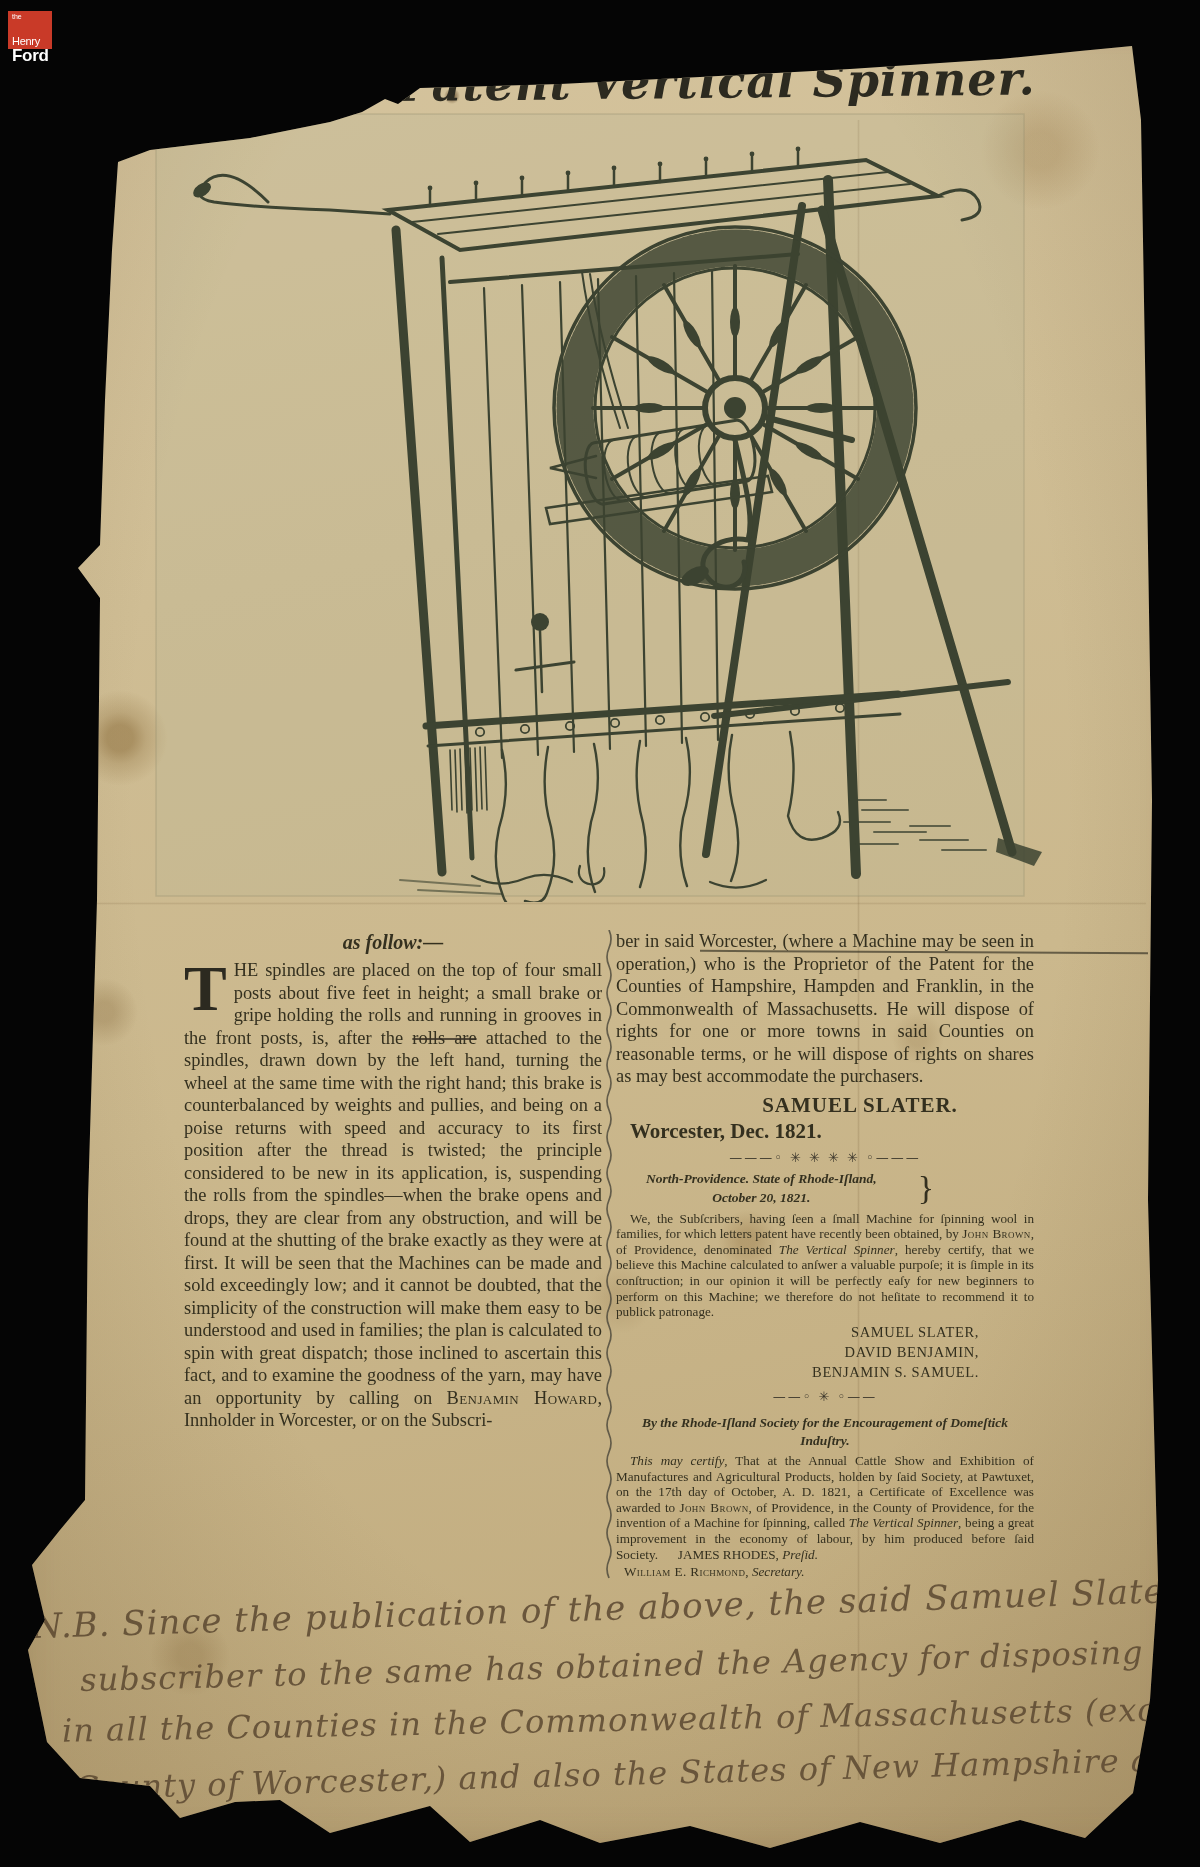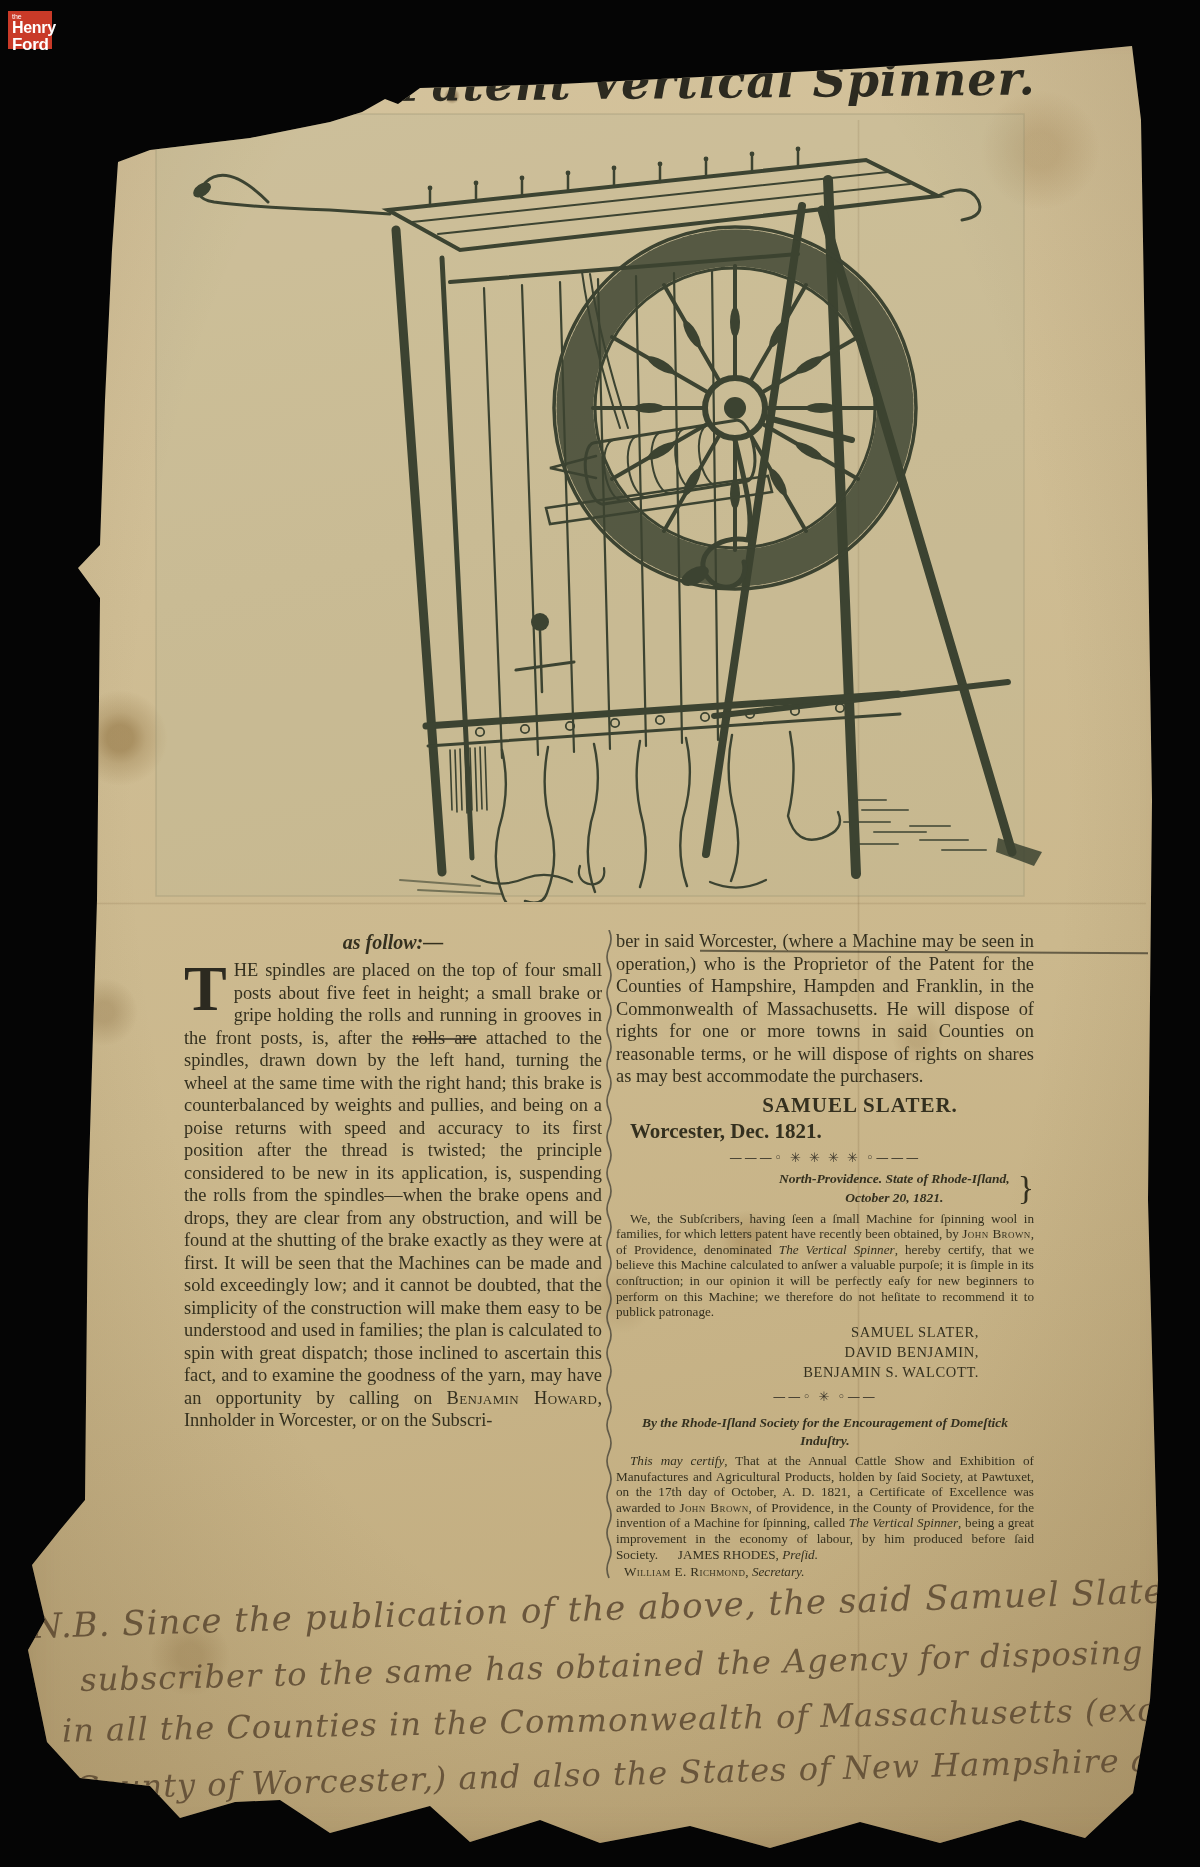--- a/index.html
+++ b/index.html
@@ -3,21 +3,21 @@
 <meta charset="utf-8">
 <style>
   * { margin:0; padding:0; box-sizing:border-box; }
   body { width:1200px; height:1867px; background:#050505; font-family:"Liberation Serif", serif; overflow:hidden; }
   #page { position:relative; width:1200px; height:1867px; background:#050505; overflow:hidden; }
 
   
   .hf-logo { position:absolute; left:8px; top:11px; width:44px; height:38px; background:#c93a28;
              color:#fff; font-family:"Liberation Sans", sans-serif; padding:2px 0 0 4px; line-height:1; z-index:5; }
   .hf-the   { font-size:7px; display:block; }
-  .hf-henry { font-size:16px; font-weight:bold; display:block; margin-top:0px; letter-spacing:-0.3px;}
+  .hf-henry { font-size:11px; font-weight:normal; display:block; margin-top:16px; letter-spacing:-0.3px;}
   .hf-ford  { font-size:17px; font-weight:bold; display:block; margin-top:0px; letter-spacing:-0.3px;}
 
   
   .paper { position:absolute; left:0; top:0; width:1200px; height:1867px;
     clip-path: polygon(118px 162px,150px 150px,250px 138px,330px 122px,362px 112px,385px 99px,398px 104px,420px 88px,560px 84px,700px 77px,850px 69px,1000px 59px,1080px 51px,1132px 46px,
       1141px 120px,1146px 420px,1152px 800px,1148px 1200px,1158px 1580px,1150px 1700px,1133px 1793px,
       1085px 1838px,1020px 1820px,940px 1843px,860px 1822px,770px 1848px,690px 1826px,600px 1843px,540px 1820px,470px 1842px,430px 1806px,330px 1833px,280px 1800px,235px 1802px,180px 1818px,150px 1786px,80px 1778px,47px 1742px,
       28px 1650px,45px 1620px,32px 1565px,60px 1530px,85px 1500px,88px 1200px,97px 900px,100px 598px,78px 568px,100px 545px,105px 400px,112px 250px,118px 162px);
     background:
       radial-gradient(circle at 120px 738px, rgba(125,92,40,.45) 0 13px, rgba(125,92,40,.22) 26px, transparent 48px),
@@ -56,21 +56,21 @@
   .body-text { font-size:18.4px; line-height:22.5px; text-align:justify; margin-top:4px; }
   .drop-cap  { float:left; font-size:64px; line-height:52px; font-weight:bold; padding:4px 7px 0 0; color:#2c2a20;}
   .strike { text-decoration:line-through; text-decoration-thickness:2px; text-decoration-color:rgba(55,48,36,.8); }
   .sc { font-variant:small-caps; letter-spacing:.4px; }
   .it { font-style:italic; }
 
   .sig-slater { font-size:21px; font-weight:bold; letter-spacing:1px; text-align:center; padding-left:70px; margin-top:5px;}
   .dateline   { font-size:21px; font-weight:bold; padding-left:14px; margin-top:1px;}
   .ornament   { text-align:center; font-family:"DejaVu Sans", sans-serif; font-size:13px; color:#3a352a;
                 letter-spacing:2px; margin:6px 0 4px 0; }
-  .cert-head  { display:flex; justify-content:flex-end; align-items:center; margin-left:30px; }
+  .cert-head  { display:flex; justify-content:flex-start; align-items:center; margin-left:30px;gap:33px; }
   .cert-head-lines { font-style:italic; font-weight:bold; font-size:13.5px; text-align:center; line-height:1.45;}
   .cert-brace { font-size:34px; font-weight:normal; margin-left:8px; color:#34301f; }
   .cert-body  { font-size:13.2px; line-height:15.6px; text-align:justify; text-indent:14px; margin-top:3px; }
   .cert-sigs  { text-align:right; margin-right:55px; font-size:14.5px; line-height:1.4; letter-spacing:.6px; margin-top:2px;}
   .cert2-head { font-style:italic; font-weight:bold; font-size:13.5px; text-align:center; line-height:1.35; margin-top:10px;}
   .secretary-line { font-size:13.2px; margin-top:2px; padding-left:8px; }
 
   .scratch-line { position:absolute; left:700px; top:951px; width:448px; height:2px;
     background:rgba(48,44,33,.65); transform:rotate(0.3deg); }
 
@@ -278,21 +278,21 @@
           <div class="cert-head-lines">
             <div>North-Providence. State of Rhode-Iſland,</div>
             <div>October 20, 1821.</div>
           </div>
           <div class="cert-brace">}</div>
         </div>
         <div class="cert-body"><span>We, the Subſcribers, having ſeen a ſmall Machine for ſpinning wool in families, for which letters patent have recently been obtained, by </span><span class="sc">John Brown</span><span>, of Providence, denominated </span><span class="it">The Vertical Spinner</span><span>, hereby certify, that we believe this Machine calculated to anſwer a valuable purpoſe; it is ſimple in its conſtruction; in our opinion it will be perfectly eaſy for new beginners to perform on this Machine; we therefore do not heſitate to recommend it to publick patronage.</span></div>
         <div class="cert-sigs">
           <div>SAMUEL SLATER,</div>
           <div>DAVID BENJAMIN,</div>
-          <div>BENJAMIN S. WALCOTT.</div>
+          <div>BENJAMIN S. SAMUEL.</div>
         </div>
         <div class="ornament">——◦ ✳ ◦——</div>
         <div class="cert2-head">
           <div>By the Rhode-Iſland Society for the Encouragement of Domeſtick</div>
           <div>Induſtry.</div>
         </div>
         <div class="cert-body"><span class="it">This may certify</span><span>, That at the Annual Cattle Show and Exhibition of Manufactures and Agricultural Products, holden by ſaid Society, at Pawtuxet, on the 17th day of October, A. D. 1821, a Certificate of Excellence was awarded to </span><span class="sc">John Brown</span><span>, of Providence, in the County of Providence, for the invention of a Machine for ſpinning, called </span><span class="it">The Vertical Spinner</span><span>, being a great improvement in the economy of labour, by him produced before ſaid Society.   </span><span>JAMES RHODES</span><span>, </span><span class="it">Preſid.</span></div>
         <div class="secretary-line"><span class="sc">William E. Richmond</span><span>, </span><span class="it">Secretary.</span></div>
       </div>
     </div>

